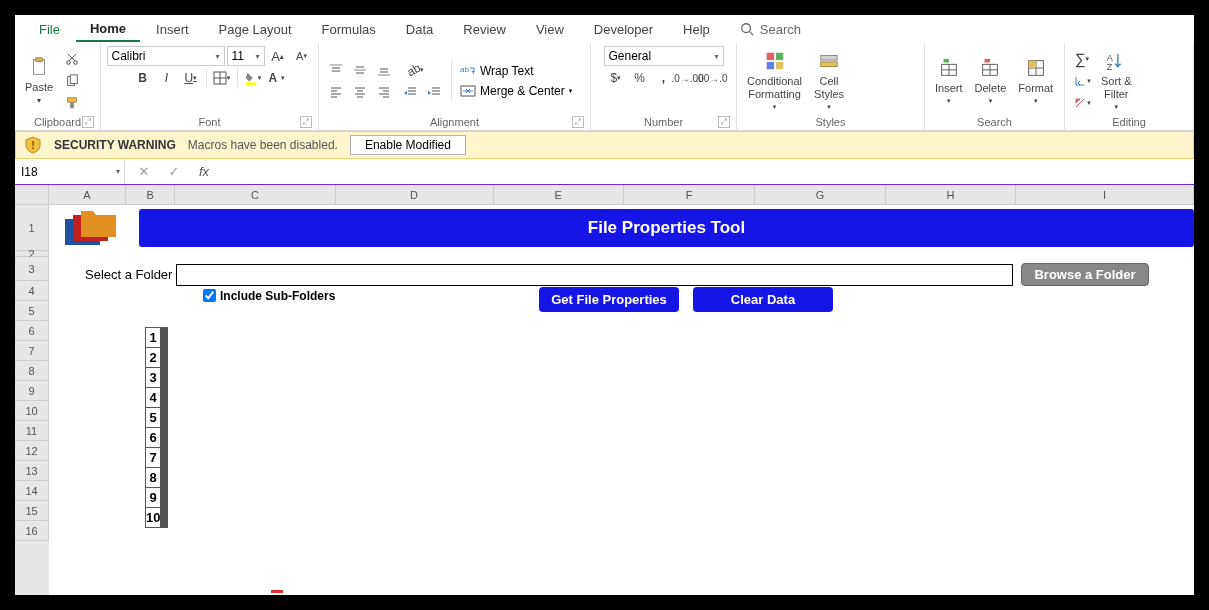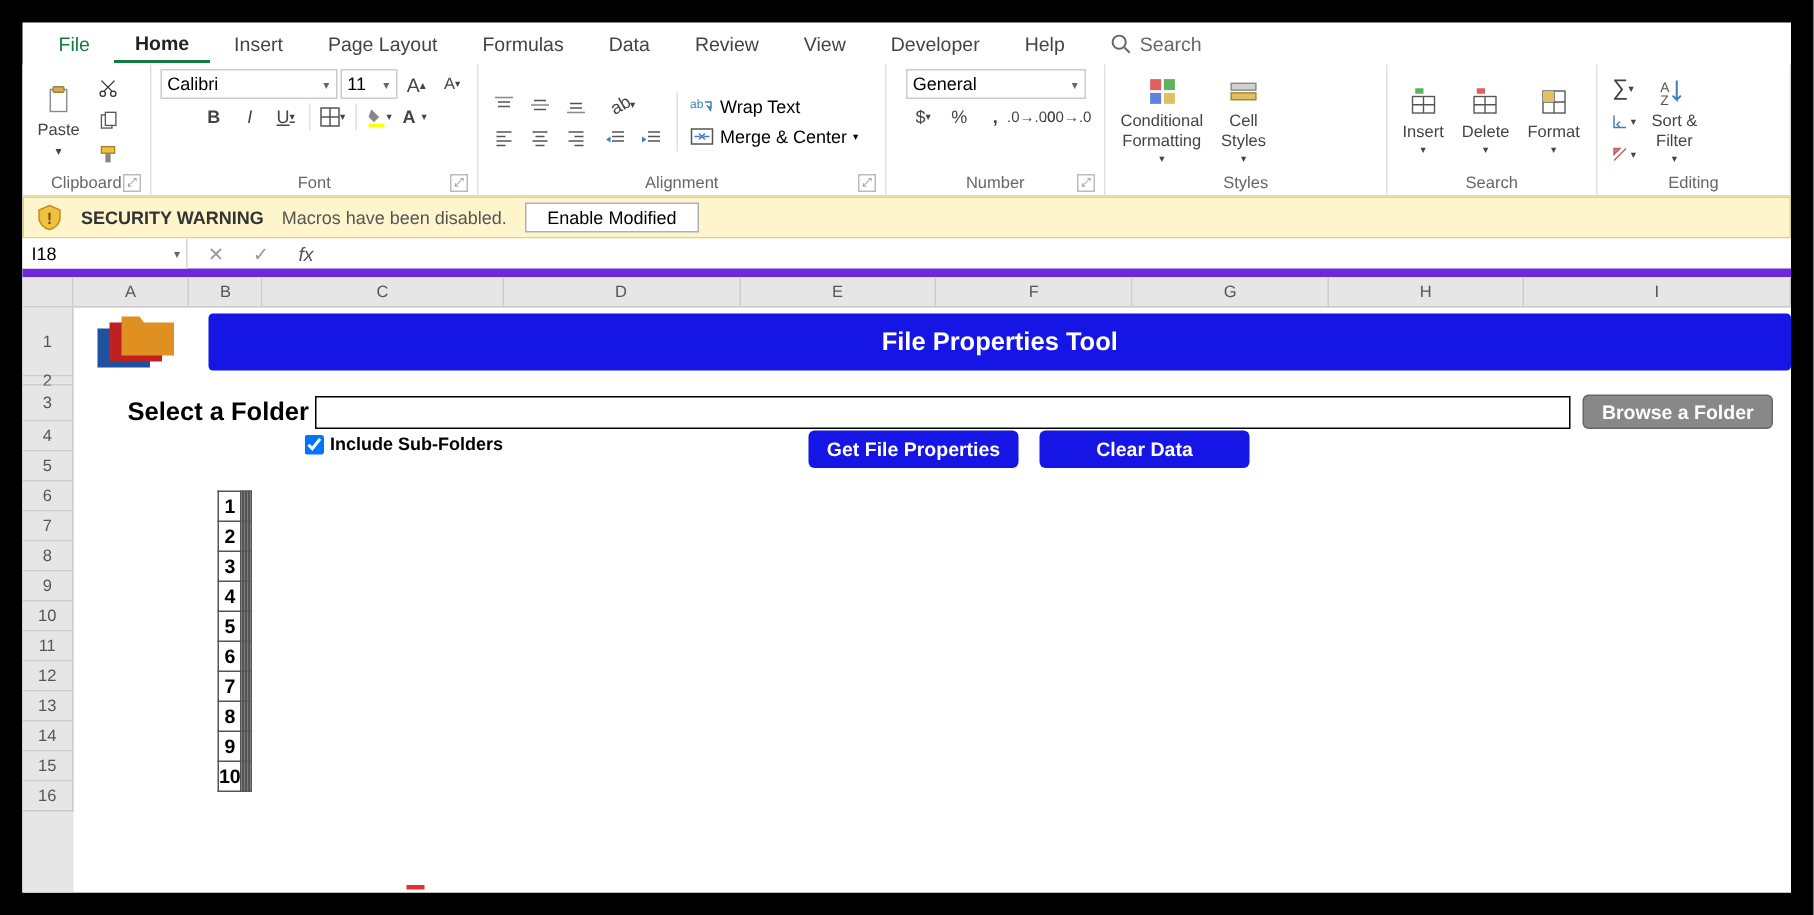--- a/index.html
+++ b/index.html
@@ -23,40 +23,40 @@
 .combo{height:20px;border:1px solid #ccc;background:#fff;display:flex;align-items:center;padding:0 4px;font-size:12px}
 .combo .dd{margin-left:auto;font-size:8px;color:#666}
 .sbtn{width:22px;height:20px;display:flex;align-items:center;justify-content:center;cursor:pointer;color:#444;font-size:12px}
 .sbtn svg{width:14px;height:14px}
 .sep{width:1px;height:40px;background:#e1e1e1;margin:0 2px}
 .warnbar{background:#fff5cc;border:1px solid #e4d278;display:flex;align-items:center;gap:12px;padding:4px 8px;height:28px;font-size:12px}
 .warnbar .ico{width:18px;height:18px}
 .warnbar strong{font-size:12px;font-weight:700;color:#333}
 .warnbar .msg{color:#555}
 .warnbar button{background:#fff;border:1px solid #b0b0b0;padding:2px 14px;font-size:12px;cursor:pointer}
-.namebox{display:flex;align-items:center;border-bottom:6px solid #6d28d9;height:26px;background:#fff}
+.namebox{display:flex;align-items:center;border-bottom:1px solid #6d28d9;height:26px;background:#fff}
 .namebox .nm{width:110px;border-right:1px solid #d8d8d8;padding:0 6px;height:100%;display:flex;align-items:center;background:#fff;position:relative}
 .namebox .nm .dd{position:absolute;right:4px;font-size:8px;color:#666}
 .namebox .fxrow{display:flex;align-items:center;gap:4px;padding:0 6px}
 .namebox .fxbtn{width:26px;display:flex;justify-content:center;color:#999;font-size:13px}
 .sheet{flex:1;display:flex;background:#fff;overflow:hidden}
 .rowhdrs{display:flex;flex-direction:column;background:#e6e6e6}
 .corner{width:34px;height:20px;background:#e6e6e6;border-right:1px solid #ccc;border-bottom:1px solid #ccc}
 .rh{width:34px;border-right:1px solid #ccc;border-bottom:1px solid #ccc;display:flex;align-items:center;justify-content:center;font-size:11px;color:#555;background:#e6e6e6}
 .gridwrap{flex:1;overflow:hidden;position:relative}
 .colhdrs{display:flex;height:20px;background:#e6e6e6;position:relative}
 .ch{border-right:1px solid #ccc;border-bottom:1px solid #ccc;display:flex;align-items:center;justify-content:center;font-size:11px;color:#555;background:#e6e6e6}
 .content{position:relative}
 .tool-title{position:absolute;left:90px;top:4px;right:0;height:38px;background:#1515e6;color:#fff;font-weight:bold;font-size:17px;display:flex;align-items:center;justify-content:center;border-radius:3px}
 .folder-img{position:absolute;left:10px;top:0}
 .select-row{position:absolute;top:58px;left:36px;right:0;display:flex;align-items:center;gap:0}
-.select-row .lbl{font-weight:bold;font-size:17px;padding-right:4px}
+.select-row .lbl{font-weight:normal;font-size:13px;padding-right:4px}
 .select-row input[type=text]{flex:0 0 837px;height:22px;border:1px solid #000;padding:0 4px;font-size:12px}
 .browse-btn{margin-left:8px;background:#888;color:#fff;border:1px solid #666;border-radius:4px;padding:3px 12px;font-size:13px;font-weight:600;cursor:pointer}
-.chk-row{position:absolute;top:84px;left:154px;font-size:12px;font-weight:bold;display:flex;align-items:flex-end;gap:4px}
+.chk-row{position:absolute;top:84px;left:154px;font-size:12px;font-weight:bold;display:flex;align-items:flex-start;gap:4px}
 .act-btns{position:absolute;top:82px;left:490px;display:flex;gap:14px}
 .act-btns button{background:#1515e6;color:#fff;border:none;border-radius:4px;padding:5px 0;width:140px;font-size:13px;font-weight:bold;cursor:pointer}
 .data-table{position:absolute;top:122px;left:96px;border-collapse:collapse}
 .data-table th,.data-table td{border:1px solid #555;font-size:13px;padding:0;height:20px}
 .data-table th{background:#8fce5a;font-weight:bold;text-align:center}
 </style>
 </head>
 <body>
 
 <div class="app">

